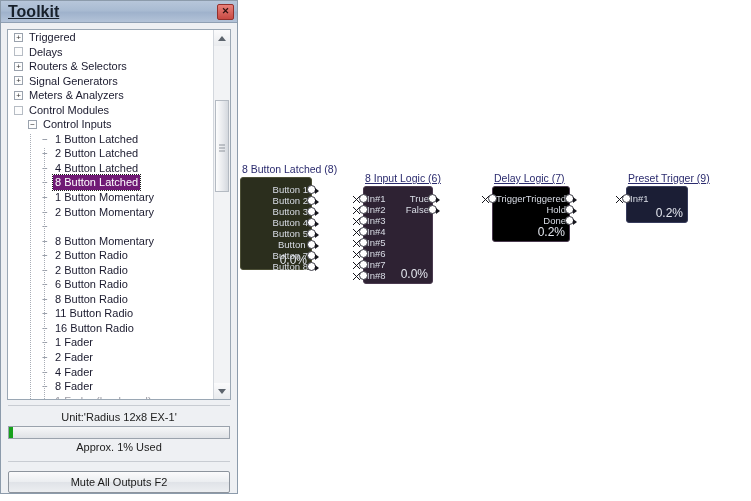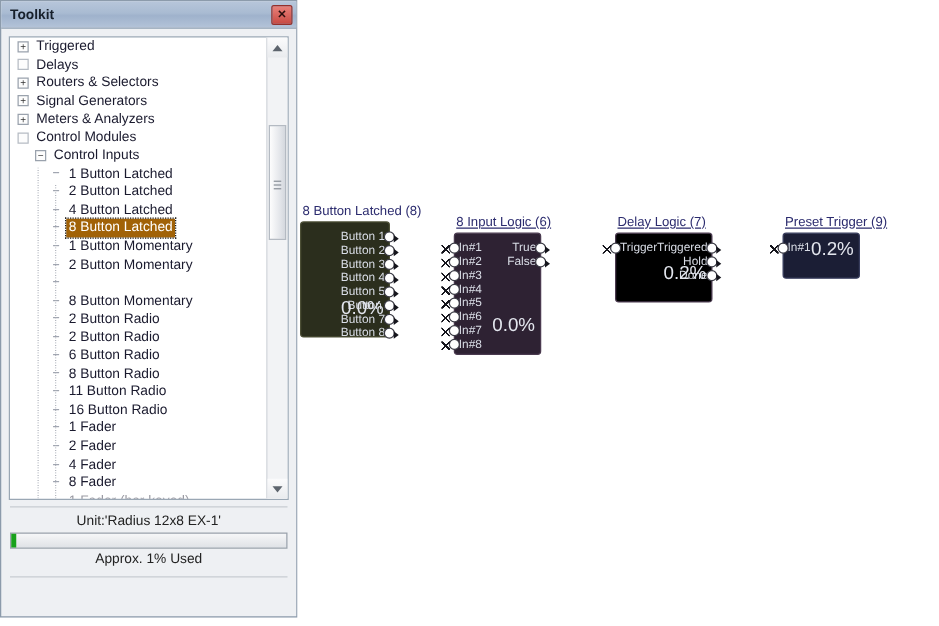--- a/index.html
+++ b/index.html
@@ -34,24 +34,25 @@
     background: linear-gradient(to bottom, #b7c6da 0%, #a9bbd2 45%, #9fb2cc 55%, #b3c3d8 100%);
     border-bottom: 1px solid #8fa0b4;
     display: flex;
     align-items: center;
     padding: 0 3px 0 7px;
     box-sizing: border-box;
     flex: none;
   }
   #toolkit-title {
     font-weight: bold;
-    font-size: 11px;
+    font-size: 16px;
     color: #17202b;
     flex: 1;
     letter-spacing: 0px;
+    text-decoration: underline;
   }
   #toolkit-close {
     width: 15px; height: 14px;
     background: linear-gradient(to bottom, #e8817a, #c84a43);
     border: 1px solid #93302c;
     border-radius: 2px;
     display: flex;
     align-items: center;
     justify-content: center;
     color: #2b0f0e;
@@ -115,21 +116,21 @@
   .leafdash {
     display:inline-block;
     width: 11px;
     flex:none;
     color:#8d93a0;
     font-size:10px;
     letter-spacing:-1px;
   }
   .tree-label { padding: 0 2px; }
   .tree-row.selected .tree-label {
-    background: #a16207;
+    background: #701a75;
     color: #ffffff;
     outline: 1px dotted #1a1a1a;
     outline-offset: 0px;
   }
 
   
   .guides {
     position:absolute;
     pointer-events:none;
     top:0; left:0; width:100%; height:100%;
@@ -256,22 +257,22 @@
     flex:1;
     text-align:left;
     font-size:9.5px;
     color:#d9dde6;
     padding-left:3px;
     white-space:nowrap;
     line-height:11px;
   }
   .pct {
     position:absolute;
-    right:4px; bottom:14px;
-    font-size:15px;
+    right:4px; bottom:2px;
+    font-size:12px;
     color:#e3e6ee;
   }
   .pin-out {
     position:absolute;
     width:9px;height:9px;
     border-radius:50%;
     background:#ffffff;
     border:1px solid #3a3a44;
     box-sizing:border-box;
   }
@@ -475,20 +476,21 @@
     <div class="status-line">Unit:'Radius 12x8 EX-1'</div>
 
     <div id="usage-bar">
       <div id="usage-fill"></div>
     </div>
 
     <div class="status-line">Approx.  1% Used</div>
 
     <div class="sep"></div>
 
+    <div id="mute-button">Mute All Outputs  F2</div>
   </div>
 </div>
 
 <div id="canvas">
     <div class="block-wrap" style="left: 2px; top: 163px;">
       <div class="block-title">8 Button Latched (8)</div>
       <div class="block-box" style="width: 72px; height: 93px; background: rgb(43, 46, 29); border: 1px solid rgb(76, 79, 54);">
         <div style="position: absolute; left: 0px; right: 0px; top: 6px; height: 11px;">
           <div class="pin-label-out" style="position: absolute; right: 0px; top: 0px; left: 0px;">Button 1</div>
           <div class="pin-out" style="right: -5px; top: 1px;"></div>

